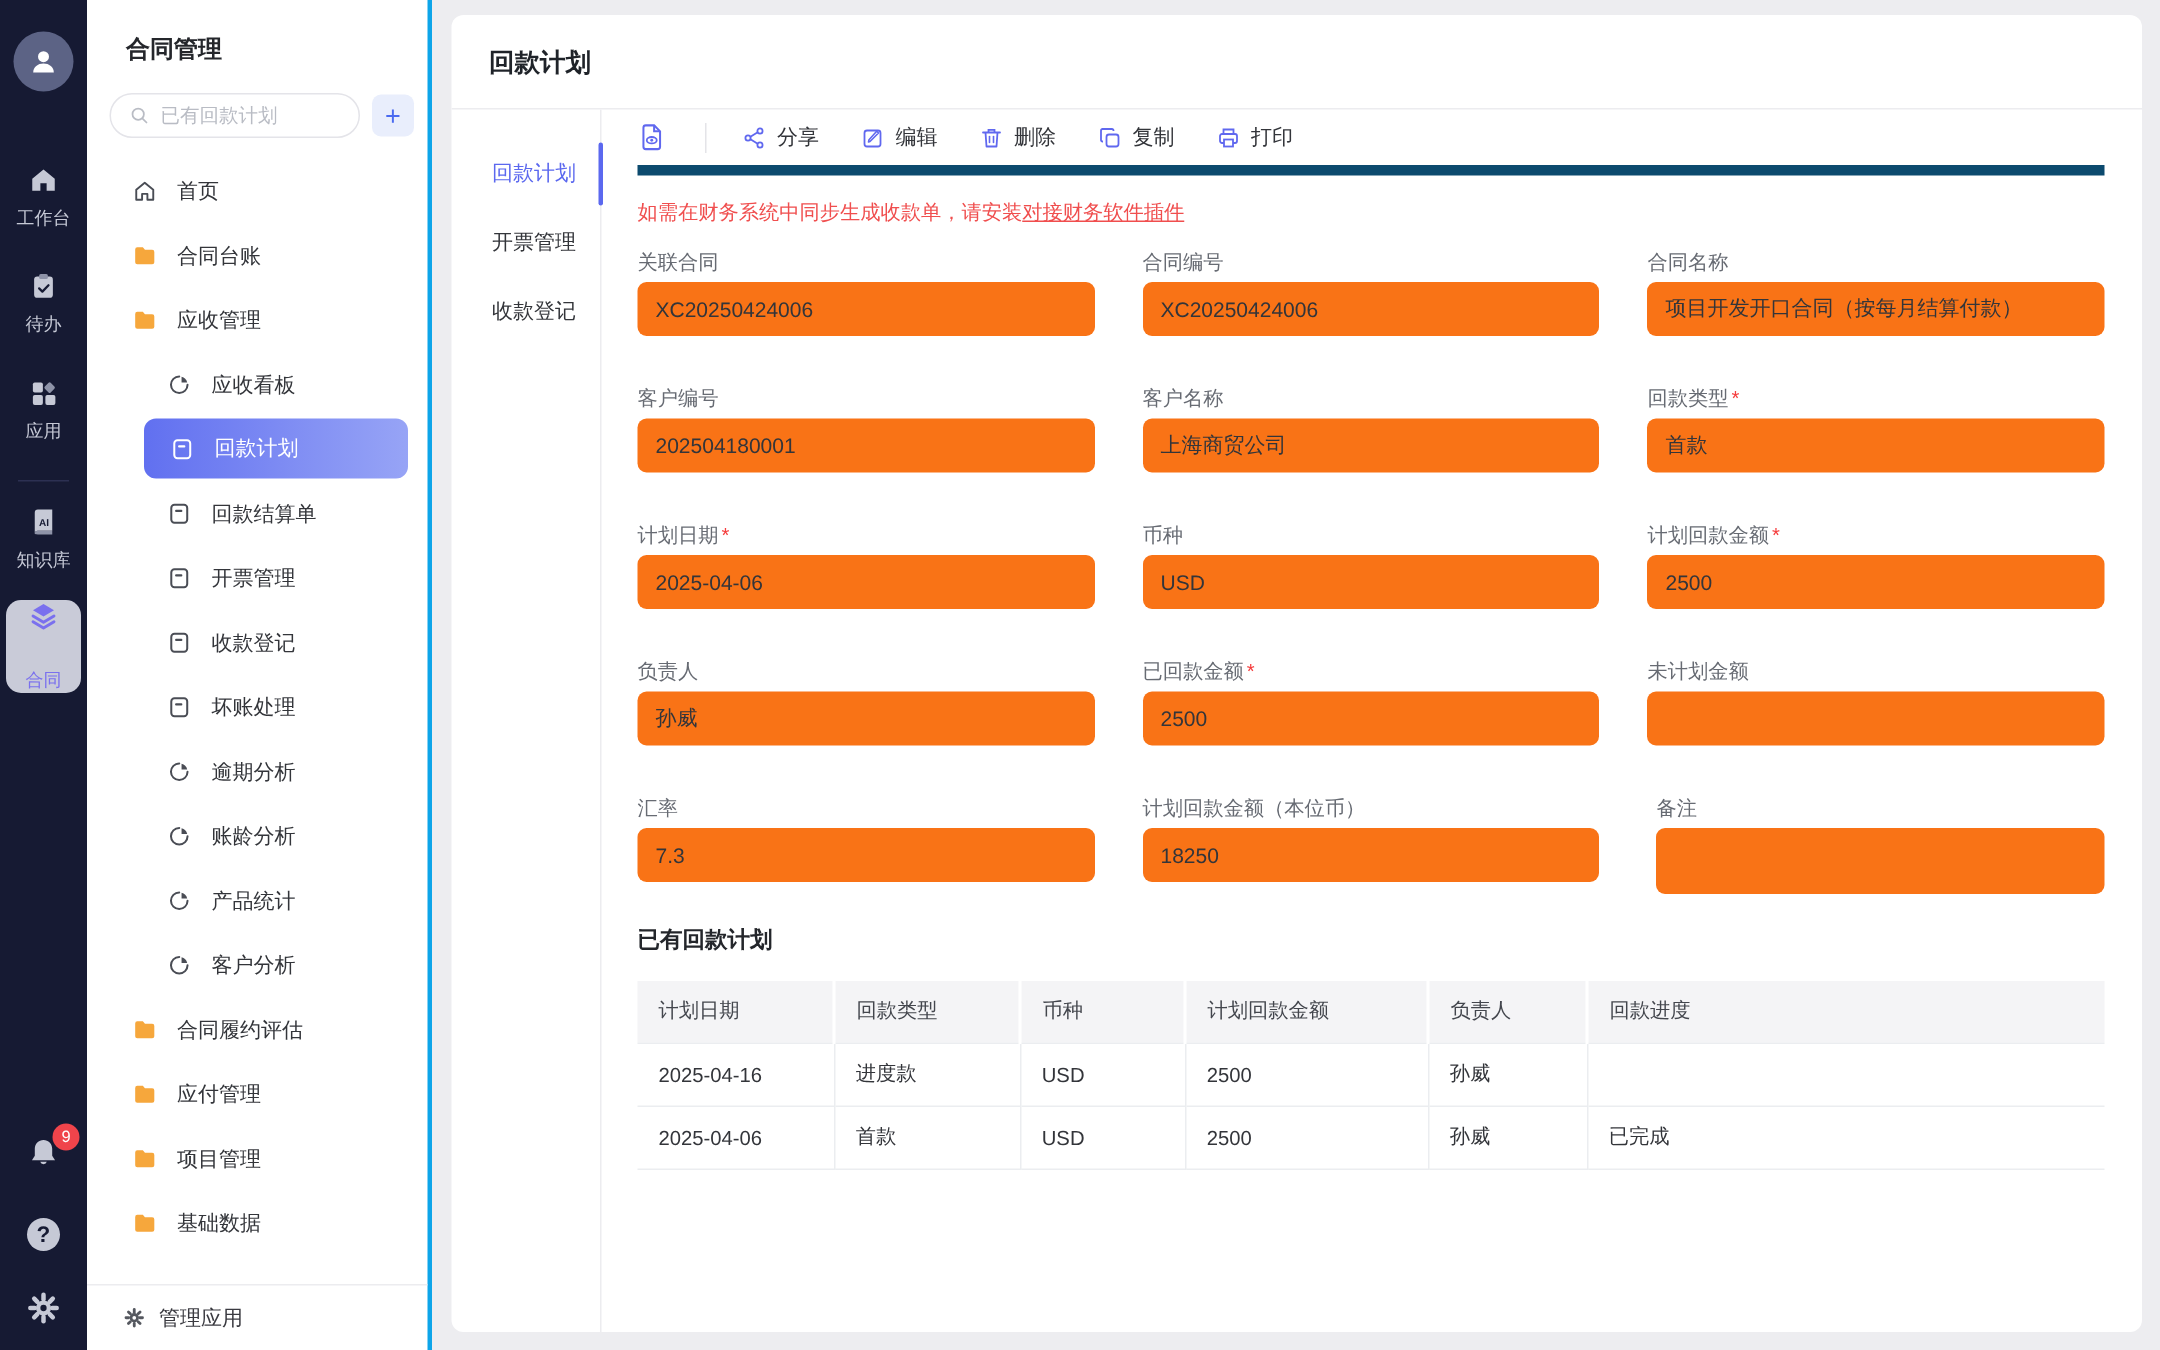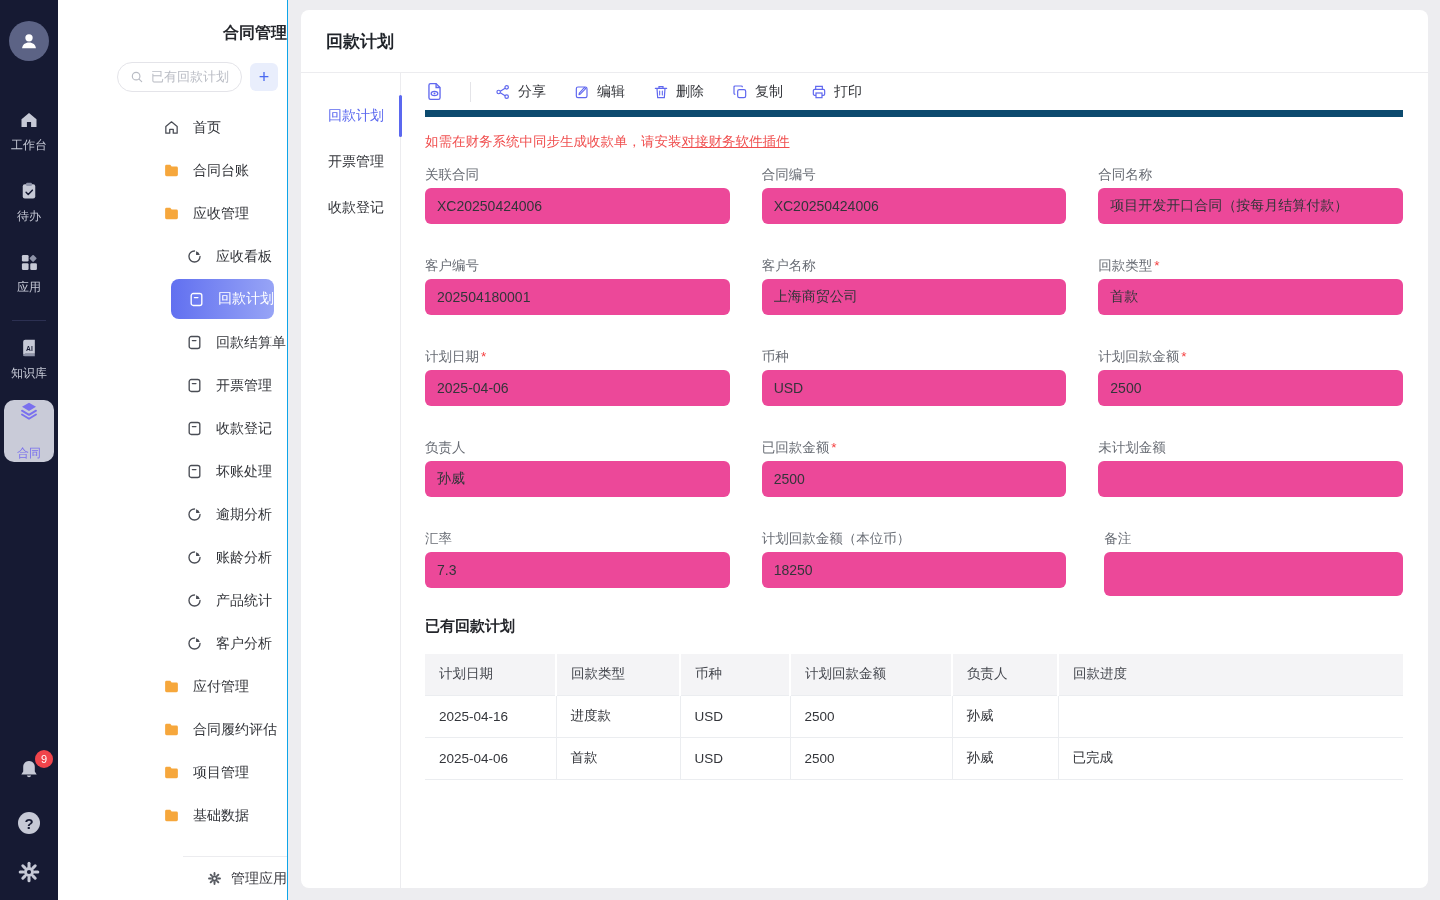--- a/index.html
+++ b/index.html
@@ -14,21 +14,21 @@
   .rail .grp1 { margin-top:49px; }
   .rail .grp  { margin-top:27px; }
   .rail-divider { width:34px; height:1px; background:#2c3052; margin-top:24px; }
   .contract-tile { width:50px; height:62px; background:#c9cbd8; border-radius:10px; margin-top:18px; display:flex; flex-direction:column; align-items:center; justify-content:center; gap:24px; color:#7a70ee; font-size:12px; }
   .rail-bottom { margin-top:auto; display:flex; flex-direction:column; align-items:center; gap:26px; padding-bottom:16px; }
   .bell-wrap { position:relative; }
   .badge { position:absolute; top:-8px; right:-12px; min-width:18px; height:18px; border-radius:9px; background:#f0444b; color:#fff; font-size:11px; display:flex; align-items:center; justify-content:center; padding:0 4px; }
   .q-circle { width:22px; height:22px; border-radius:50%; background:#c6c9d6; color:#161a33; font-size:15px; font-weight:bold; display:flex; align-items:center; justify-content:center; }
 
   
-  .sidebar { width:230px; height:900px; background:#fff; border-right:1px solid #0ea5e9; flex-shrink:0; display:flex; flex-direction:column;align-items:flex-end; }
+  .sidebar { width:230px; height:900px; background:#fff; border-right:3px solid #0ea5e9; flex-shrink:0; display:flex; flex-direction:column; }
   .sb-title { font-size:16px; font-weight:bold; color:#24262b; padding:23px 0 0 26px; }
   .sb-search-row { display:flex; align-items:center; gap:8px; padding:18px 9px 0 15px; }
   .sb-search { flex:1; height:30px; border:1px solid #e4e4e9; border-radius:15px; display:flex; align-items:center; gap:7px; padding:0 12px; color:#b9bcc4; font-size:13px; background:#fff; }
   .sb-plus { width:28px; height:28px; border-radius:6px; background:#e9eefc; color:#4a6af0; font-size:18px; display:flex; align-items:center; justify-content:center; border:none; cursor:pointer; }
   .sb-menu { flex:1; overflow:hidden; margin-top:14px; }
   .side-item { height:43px; display:flex; align-items:center; gap:13px; padding-left:30px; font-size:14px; color:#33353a; cursor:pointer; }
   .side-item.sub { padding-left:53px; }
   .side-item.active { background:linear-gradient(90deg,#6170f0,#97a4f6); color:#fff; border-radius:8px; margin:1px 13px 2px 38px; padding-left:17px; height:40px; }
   .side-item svg { flex-shrink:0; }
   .sb-footer { border-top:1px solid #ececef; height:44px; display:flex; align-items:center; gap:9px; padding-left:24px; font-size:14px; color:#3a3a40; cursor:pointer; }
@@ -50,21 +50,21 @@
   .tb-divider { width:1px; height:20px; background:#e4e4e8; margin:0 24px 0 26px; }
   .tb-action { display:flex; align-items:center; gap:7px; font-size:14px; color:#33353a; margin-right:28px; cursor:pointer; }
   .tb-action svg { color:#6068ef; }
 
   .warning { margin:16px 0 15px 0; font-size:13.5px; color:#f04e4e; }
   .warning a { color:#f04e4e; text-decoration:underline; cursor:pointer; }
 
   .form { display:grid; grid-template-columns:1fr 1fr 1fr; column-gap:32px; row-gap:33px; }
   .flabel { font-size:13.5px; color:#676b73; height:20px; margin-bottom:2px; }
   .req { color:#f53e3e; margin-left:2px; }
-  .finput { height:36px; background:#ec4899; border-radius:6px; padding:0 12px; font-size:14px; color:#33353a; display:flex; align-items:center; white-space:nowrap; overflow:hidden; }
+  .finput { height:36px; background:#f97316; border-radius:6px; padding:0 12px; font-size:14px; color:#33353a; display:flex; align-items:center; white-space:nowrap; overflow:hidden; }
   .field.memo { margin-left:6px; }
   .field.memo .finput { height:44px; }
 
   .section-title { margin-top:21px; font-size:15px; font-weight:bold; color:#24262b; }
   .ptable { width:100%; border-collapse:collapse; margin-top:18px; table-layout:fixed; }
   .ptable th { background:#f4f4f6; border-right:2px solid #fff; font-weight:normal; text-align:left; font-size:13.5px; color:#43464d; height:41px; padding:0 14px; }
   .ptable th:last-child { border-right:none; }
   .ptable td { border-top:1px solid #ebedf0; border-right:1px solid #ebedf0; font-size:13.5px; color:#33353a; height:42px; padding:0 14px; }
   .ptable td:last-child { border-right:none; }
   .ptable tr:last-child td { border-bottom:1px solid #ebedf0; }
@@ -256,27 +256,27 @@
       <svg width="17" height="17" viewBox="0 0 24 24">
           <path d="M12 4.2 a7.8 7.8 0 1 0 7.8 7.8" fill="none" stroke="#4a4d55" stroke-width="1.9" stroke-linecap="round"></path>
           <path d="M14.2 9.8 V4.5 A7.6 7.6 0 0 1 19.5 9.8 Z" fill="#4a4d55"></path>
         </svg>
       <span>客户分析</span>
     </div>
     <div class="side-item">
       <svg width="17" height="17" viewBox="0 0 24 24">
           <path d="M3 6 a2 2 0 0 1 2-2 h5.2 l2 2.4 H19 a2 2 0 0 1 2 2 V18 a2 2 0 0 1-2 2 H5 a2 2 0 0 1-2-2 Z" fill="#f6a73c"></path>
         </svg>
+      <span>合同履约评估</span>
+    </div>
+    <div class="side-item">
+      <svg width="17" height="17" viewBox="0 0 24 24">
+          <path d="M3 6 a2 2 0 0 1 2-2 h5.2 l2 2.4 H19 a2 2 0 0 1 2 2 V18 a2 2 0 0 1-2 2 H5 a2 2 0 0 1-2-2 Z" fill="#f6a73c"></path>
+        </svg>
       <span>应付管理</span>
-    </div>
-    <div class="side-item">
-      <svg width="17" height="17" viewBox="0 0 24 24">
-          <path d="M3 6 a2 2 0 0 1 2-2 h5.2 l2 2.4 H19 a2 2 0 0 1 2 2 V18 a2 2 0 0 1-2 2 H5 a2 2 0 0 1-2-2 Z" fill="#f6a73c"></path>
-        </svg>
-      <span>合同履约评估</span>
     </div>
     <div class="side-item">
       <svg width="17" height="17" viewBox="0 0 24 24">
           <path d="M3 6 a2 2 0 0 1 2-2 h5.2 l2 2.4 H19 a2 2 0 0 1 2 2 V18 a2 2 0 0 1-2 2 H5 a2 2 0 0 1-2-2 Z" fill="#f6a73c"></path>
         </svg>
       <span>项目管理</span>
     </div>
     <div class="side-item">
       <svg width="17" height="17" viewBox="0 0 24 24">
           <path d="M3 6 a2 2 0 0 1 2-2 h5.2 l2 2.4 H19 a2 2 0 0 1 2 2 V18 a2 2 0 0 1-2 2 H5 a2 2 0 0 1-2-2 Z" fill="#f6a73c"></path>

